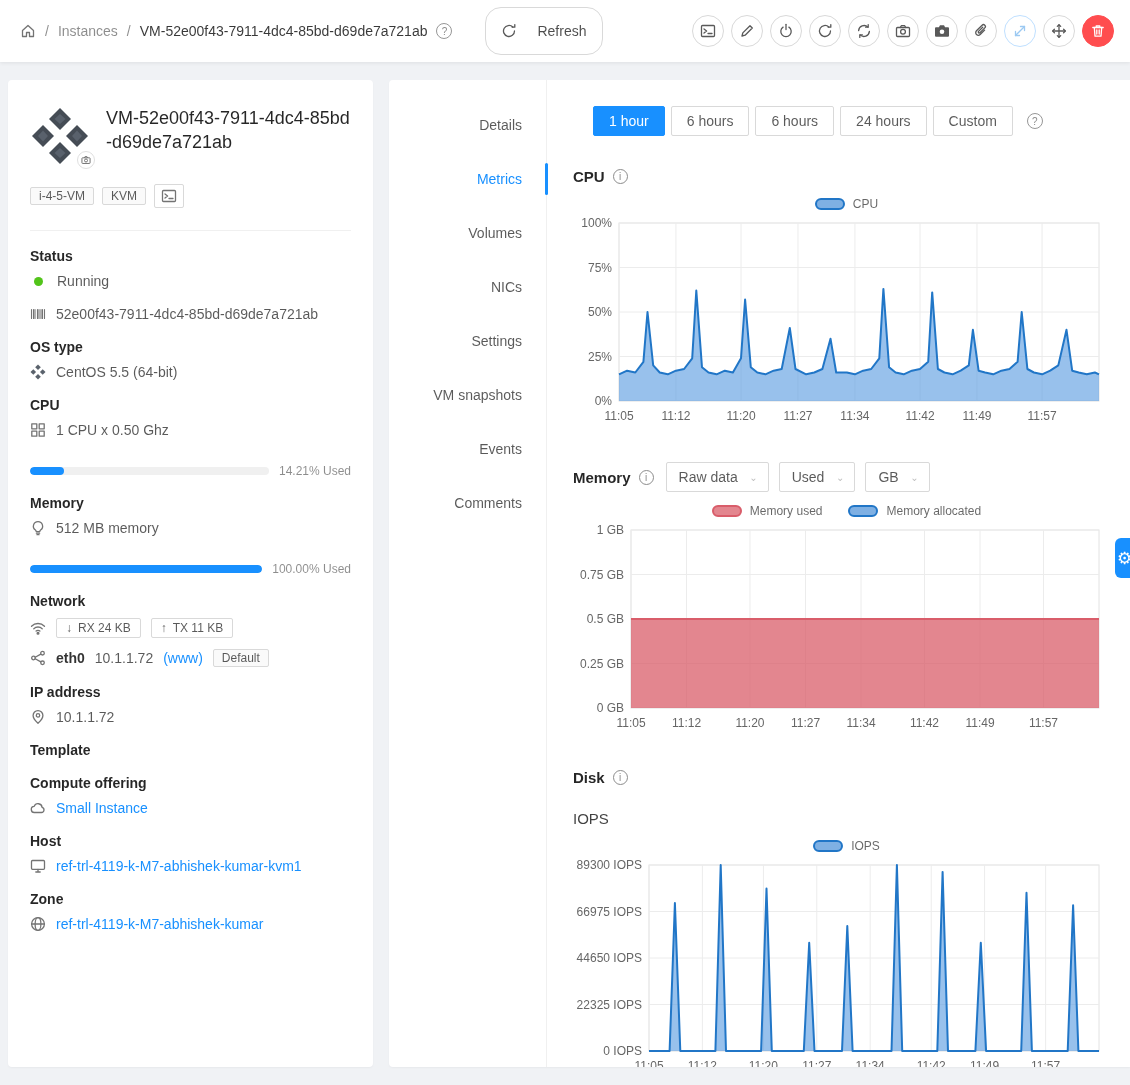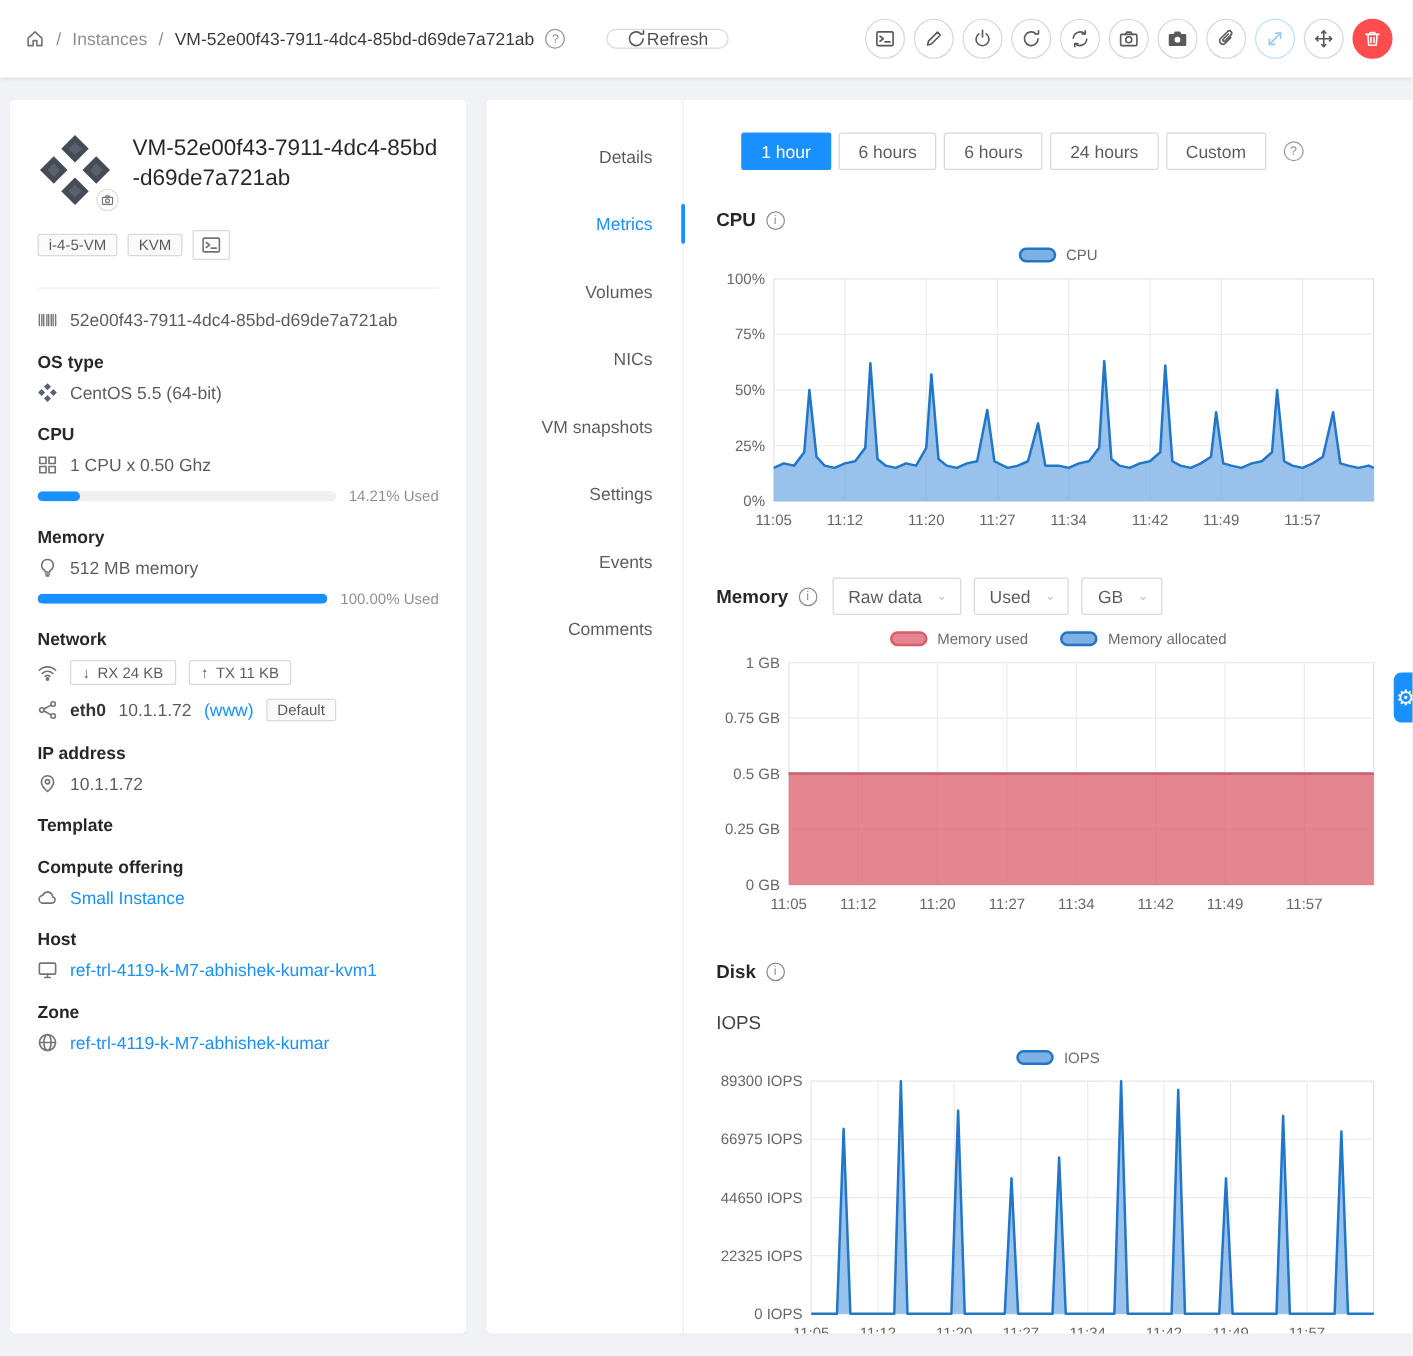--- a/index.html
+++ b/index.html
@@ -10,22 +10,22 @@
 
   
   .topbar { height:62px; background:#fff; display:flex; align-items:center;
     padding:0 16px 0 20px; box-shadow:0 1px 4px rgba(0,0,0,0.08); position:relative; z-index:3; }
   .breadcrumb { display:flex; align-items:center; gap:9px; }
   .bc-link { color:rgba(0,0,0,0.45); cursor:pointer; }
   .bc-sep { color:rgba(0,0,0,0.45); }
   .bc-current { color:rgba(0,0,0,0.78); }
   .circle-help { width:16px; height:16px; border:1px solid #979797; border-radius:50%;
     font-size:10px; display:inline-flex; align-items:center; justify-content:center; color:#8c8c8c; }
-  .refresh-btn { margin-left:24px; height:16px; border:1px solid #d9d9d9; border-radius:16px;
-    background:#fff; padding:0 15px; display:inline-flex; align-items:center; gap:0;
+  .refresh-btn { margin-left:24px; height:48px; border:1px solid #d9d9d9; border-radius:16px;
+    background:#fff; padding:0 15px; display:inline-flex; align-items:center; gap:20px;
     color:rgba(0,0,0,0.7); font-size:14px; cursor:pointer; }
   .actions { margin-left:auto; display:flex; gap:7px; align-items:center; }
   .act-btn { width:32px; height:32px; border-radius:50%; border:1px solid #d9d9d9; background:#fff;
     display:flex; align-items:center; justify-content:center; color:#595959; cursor:pointer; }
   .act-btn.light { border-color:#bfe0ff; color:#9cc9f2; }
   .act-btn.danger { border-color:#ff4d4f; background:#ff4d4f; color:#fff; }
 
   
   .main { display:flex; gap:16px; padding:18px 0 0 8px; height:1005px; align-items:stretch; }
   .left-card { width:365px; flex:none; background:#fff; border-radius:4px; padding:26px 22px;
@@ -43,21 +43,21 @@
   .tag { border:1px solid #d9d9d9; background:#fafafa; border-radius:2px; font-size:12px;
     padding:1px 8px; color:rgba(0,0,0,0.65); white-space:nowrap; }
   .tag-btn { border:1px solid #d9d9d9; border-radius:2px; background:#fff; padding:3px 6px;
     display:inline-flex; cursor:pointer; }
   hr.divider { border:none; border-top:1px solid #f0f0f0; margin:22px 0 8px; }
   .field { margin-top:17px; }
   .f-label { font-weight:bold; color:rgba(0,0,0,0.85); margin-bottom:9px; }
   .f-row { display:flex; align-items:center; gap:10px; color:rgba(0,0,0,0.65); flex-wrap:nowrap; }
   .link { color:#1890ff; cursor:pointer; }
   .status-dot { width:9px; height:9px; border-radius:50%; background:#52c41a; margin:0 4px; }
-  .progress-row { display:flex; align-items:center; gap:10px; margin-top:10px; }
+  .progress-row { display:flex; align-items:center; gap:10px; margin-top:26px; }
   .progress { flex:1; height:8px; background:#f0f0f0; border-radius:4px; overflow:hidden; }
   .progress-fill { height:100%; background:#1890ff; border-radius:4px; }
   .pct { font-size:12px; color:rgba(0,0,0,0.45); white-space:nowrap; }
   .chip { border:1px solid #d9d9d9; border-radius:2px; font-size:12px; padding:2px 9px;
     display:inline-flex; align-items:center; gap:6px; background:#fff; cursor:pointer; color:rgba(0,0,0,0.65); }
   .nic-name { font-weight:bold; color:rgba(0,0,0,0.8); }
   .mono-break { word-break:break-all; }
 
   
   .tab-col { width:158px; flex:none; padding-top:26px; border-right:1px solid #f0f0f0; }
@@ -261,20 +261,27 @@
               <rect x="1.5" y="2.5" width="13" height="11" rx="1"></rect>
               <path d="M4 6l2.6 2L4 10"></path>
               <path d="M8 10.5h4"></path>
             </svg>
           </span>
       </span>
     </div>
 
     <hr class="divider">
 
+    <div class="field">
+      <div class="f-label">Status</div>
+      <div class="f-row">
+        <span class="status-dot"></span>
+        <span>Running</span>
+      </div>
+    </div>
 
     <div class="field">
       <div class="f-row">
         <span class="ic">
             <svg width="16" height="16" viewBox="0 0 16 16" fill="none" stroke="currentColor" stroke-width="1.3" stroke-linecap="round" stroke-linejoin="round">
               <path d="M1.5 3.5v9M3.5 3.5v9M5 3.5v9M7.5 3.5v9M9 3.5v9M11 3.5v9M12.5 3.5v9M14.5 3.5v9" stroke-width="1.1"></path>
             </svg>
           </span>
         <span class="mono-break">52e00f43-7911-4dc4-85bd-d69de7a721ab</span>
       </div>
@@ -430,22 +437,22 @@
       </div>
     </div>
   </div>
 
   <div class="right-card">
     <div class="tab-col" id="tab-col">
         <div class="tab-item">Details</div>
         <div class="tab-item active">Metrics</div>
         <div class="tab-item">Volumes</div>
         <div class="tab-item">NICs</div>
+        <div class="tab-item">Settings</div>
         <div class="tab-item">VM snapshots</div>
-        <div class="tab-item">Settings</div>
         <div class="tab-item">Events</div>
         <div class="tab-item">Comments</div>
       </div>
 
     <div class="metrics">
       <div class="range-row" id="range-row">
           <button class="range-btn active">1 hour</button>
           <button class="range-btn">6 hours</button>
           <button class="range-btn">6 hours</button>
           <button class="range-btn">24 hours</button>

